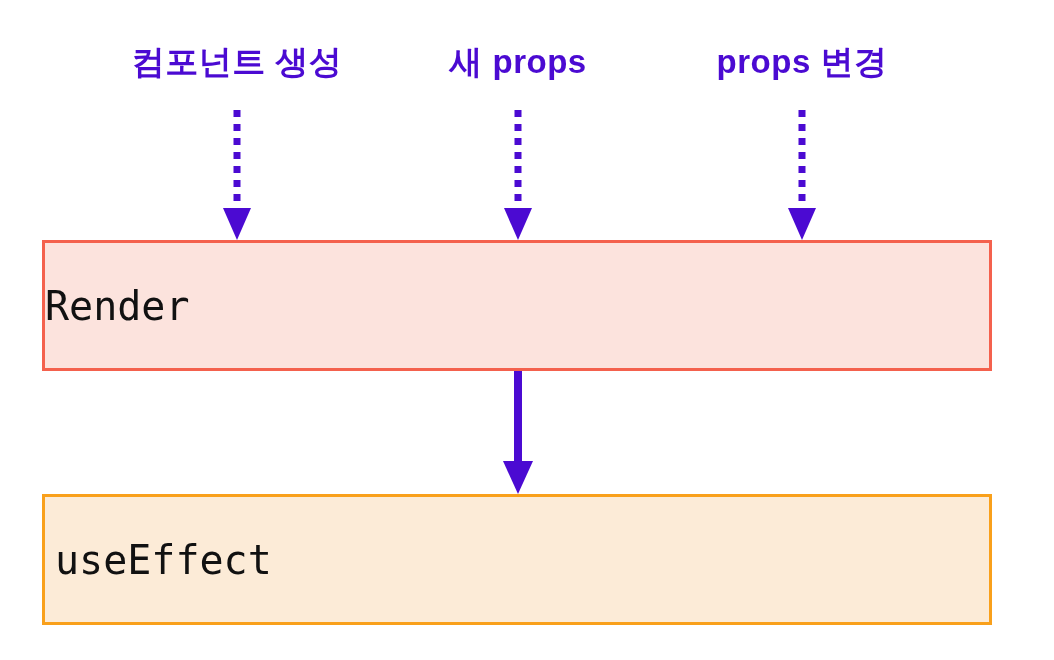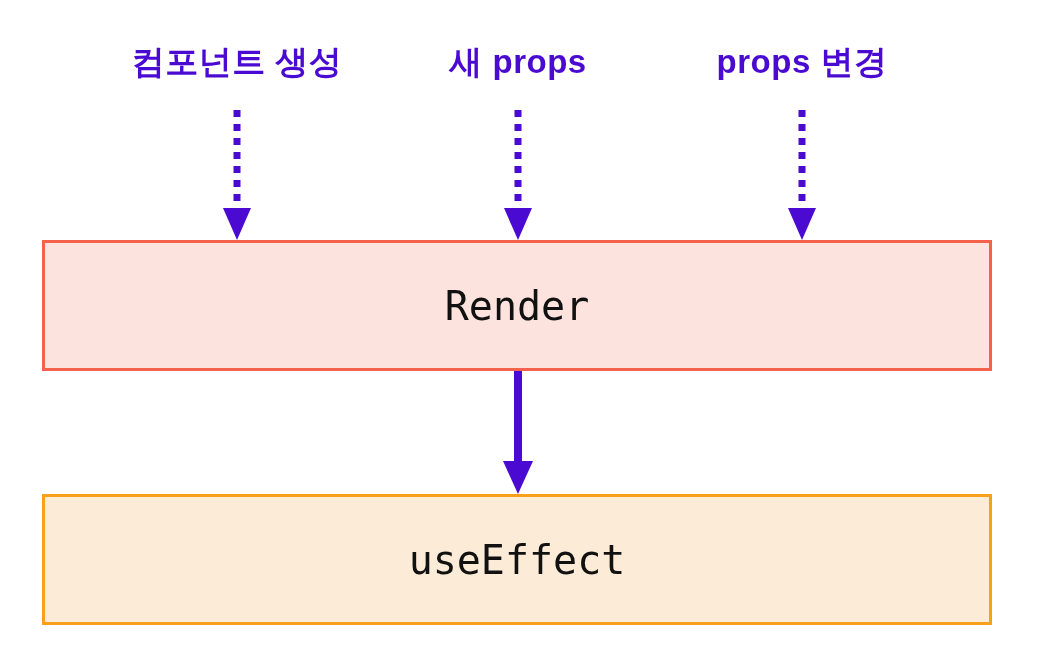--- a/index.html
+++ b/index.html
@@ -54,34 +54,34 @@
     height: 124px;
     transform: translateX(-50%);
   }
   .node-box {
     position: absolute;
     left: 42px;
     width: 950px;
     height: 131px;
     display: flex;
     align-items: center;
-    justify-content: center;
     font-family: "DejaVu Sans Mono", "Liberation Mono", monospace;
     font-size: 40px;
     color: var(--box-text);
   }
   .render-box {
     top: 240px;
     background: var(--render-fill);
     border: 3px solid var(--render-border);
   }
   .effect-box {
     top: 494px;
     background: var(--effect-fill);
     border: 3px solid var(--effect-border);
+    padding-left: 10px;
   }
 </style>
 </head>
 <body>
 
 <div class="canvas">
 
   <div class="trigger-label label-2">새 props</div>
   <div class="trigger-label label-1">컴포넌트 생성</div>
   <div class="trigger-label label-3">props 변경</div>

